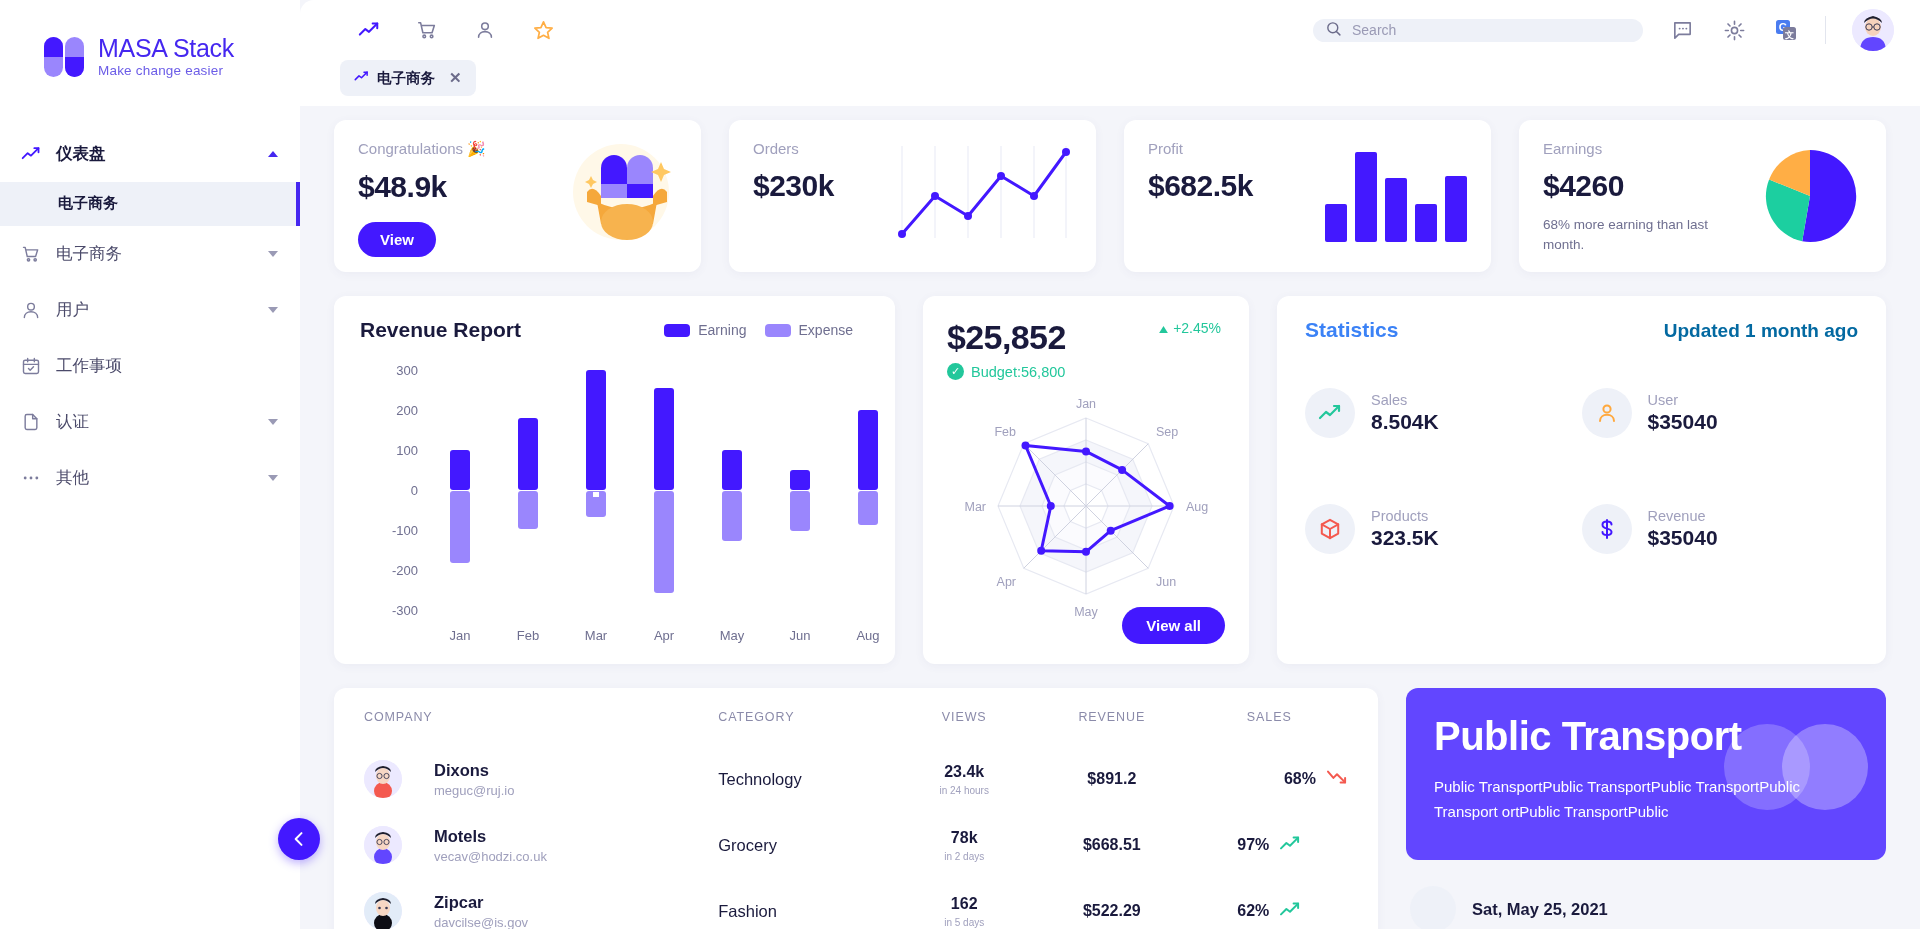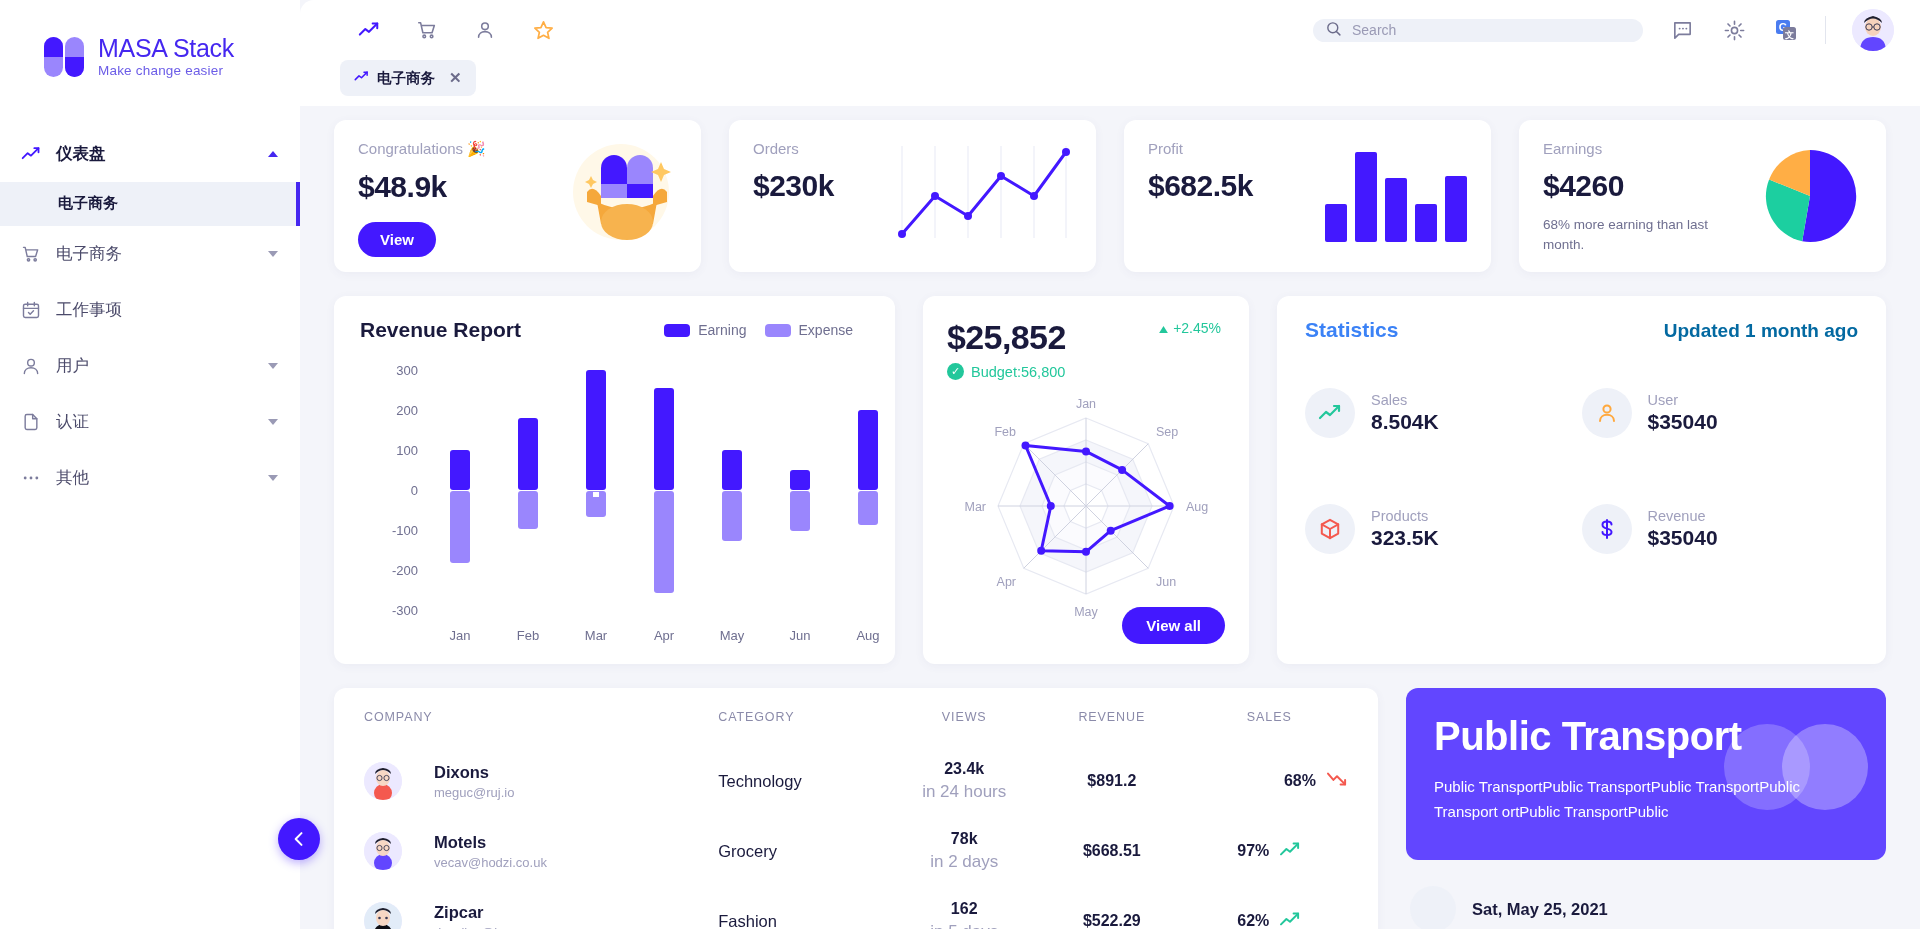--- a/index.html
+++ b/index.html
@@ -133,21 +133,21 @@
     font-size: 12.5px; color: #8b8baa; font-weight: 400; letter-spacing: .9px;
     text-align: left; padding-bottom: 22px;
   }
   td { padding: 14px 0; vertical-align: middle; }
   .co-cell { display: flex; align-items: center; gap: 32px; }
   .co-av { width: 38px; height: 38px; border-radius: 50%; overflow: hidden; background: #eceaff; flex: 0 0 38px; position: relative; }
   .co-name { font-size: 16.5px; font-weight: 700; color: #1a1a3d; }
   .co-mail { font-size: 13px; color: #a0a0bd; margin-top: 3px; }
   .cat-cell { font-size: 16.5px; color: #1a1a3d; }
   .views-main { font-size: 16px; font-weight: 700; color: #1a1a3d; }
-  .views-sub { font-size: 17px; color: #a0a0bd; margin-top: 4px; }
+  .views-sub { font-size: 10px; color: #a0a0bd; margin-top: 4px; }
   .rev-cell { font-size: 16px; font-weight: 700; color: #1a1a3d; }
   .sales-cell { display: flex; align-items: center; gap: 10px; font-size: 16px; font-weight: 700; color: #1a1a3d; }
 
   .promo-col { flex: 1; }
   .promo-card {
     background: #6246ff; border-radius: 12px; height: 172px;
     padding: 26px 28px; position: relative; overflow: hidden;
   }
   .promo-title { font-size: 40px; font-weight: 700; color: #fff; position: relative; z-index: 2; letter-spacing: -0.5px; }
   .promo-body { font-size: 15px; color: #ffffff; line-height: 1.65; margin-top: 16px; position: relative; z-index: 2; }
@@ -213,36 +213,36 @@
               <circle cx="17" cy="19" r="1.4"></circle>
             </svg>
         </span>
         <span>电子商务</span>
         <span class="caret caret-down"></span>
       </div>
 
       <div class="nav-item">
         <span class="ico">
           <svg width="20" height="20" viewBox="0 0 24 24" fill="none" stroke="#7c7c9c" stroke-width="1.7" stroke-linecap="round" stroke-linejoin="round">
-              <rect x="3" y="5" width="18" height="16" rx="2"></rect>
-              <path d="M3 10h18M8 3v4M16 3v4M9 15l2 2 4-4"></path>
-            </svg>
-        </span>
-        <span>工作事项</span>
+              <circle cx="12" cy="8" r="4"></circle>
+              <path d="M4 21c0-4.4 3.6-7 8-7s8 2.6 8 7"></path>
+            </svg>
+        </span>
+        <span>用户</span>
+        <span class="caret caret-down"></span>
       </div>
 
       <div class="nav-item">
         <span class="ico">
           <svg width="20" height="20" viewBox="0 0 24 24" fill="none" stroke="#7c7c9c" stroke-width="1.7" stroke-linecap="round" stroke-linejoin="round">
-              <circle cx="12" cy="8" r="4"></circle>
-              <path d="M4 21c0-4.4 3.6-7 8-7s8 2.6 8 7"></path>
-            </svg>
-        </span>
-        <span>用户</span>
-        <span class="caret caret-down"></span>
+              <rect x="3" y="5" width="18" height="16" rx="2"></rect>
+              <path d="M3 10h18M8 3v4M16 3v4M9 15l2 2 4-4"></path>
+            </svg>
+        </span>
+        <span>工作事项</span>
       </div>
 
       <div class="nav-item">
         <span class="ico">
           <svg width="20" height="20" viewBox="0 0 24 24" fill="none" stroke="#7c7c9c" stroke-width="1.7" stroke-linecap="round" stroke-linejoin="round">
               <path d="M14 3H7a2 2 0 0 0-2 2v14a2 2 0 0 0 2 2h10a2 2 0 0 0 2-2V8z"></path>
               <polyline points="14,3 14,8 19,8"></polyline>
             </svg>
         </span>
         <span>认证</span>

